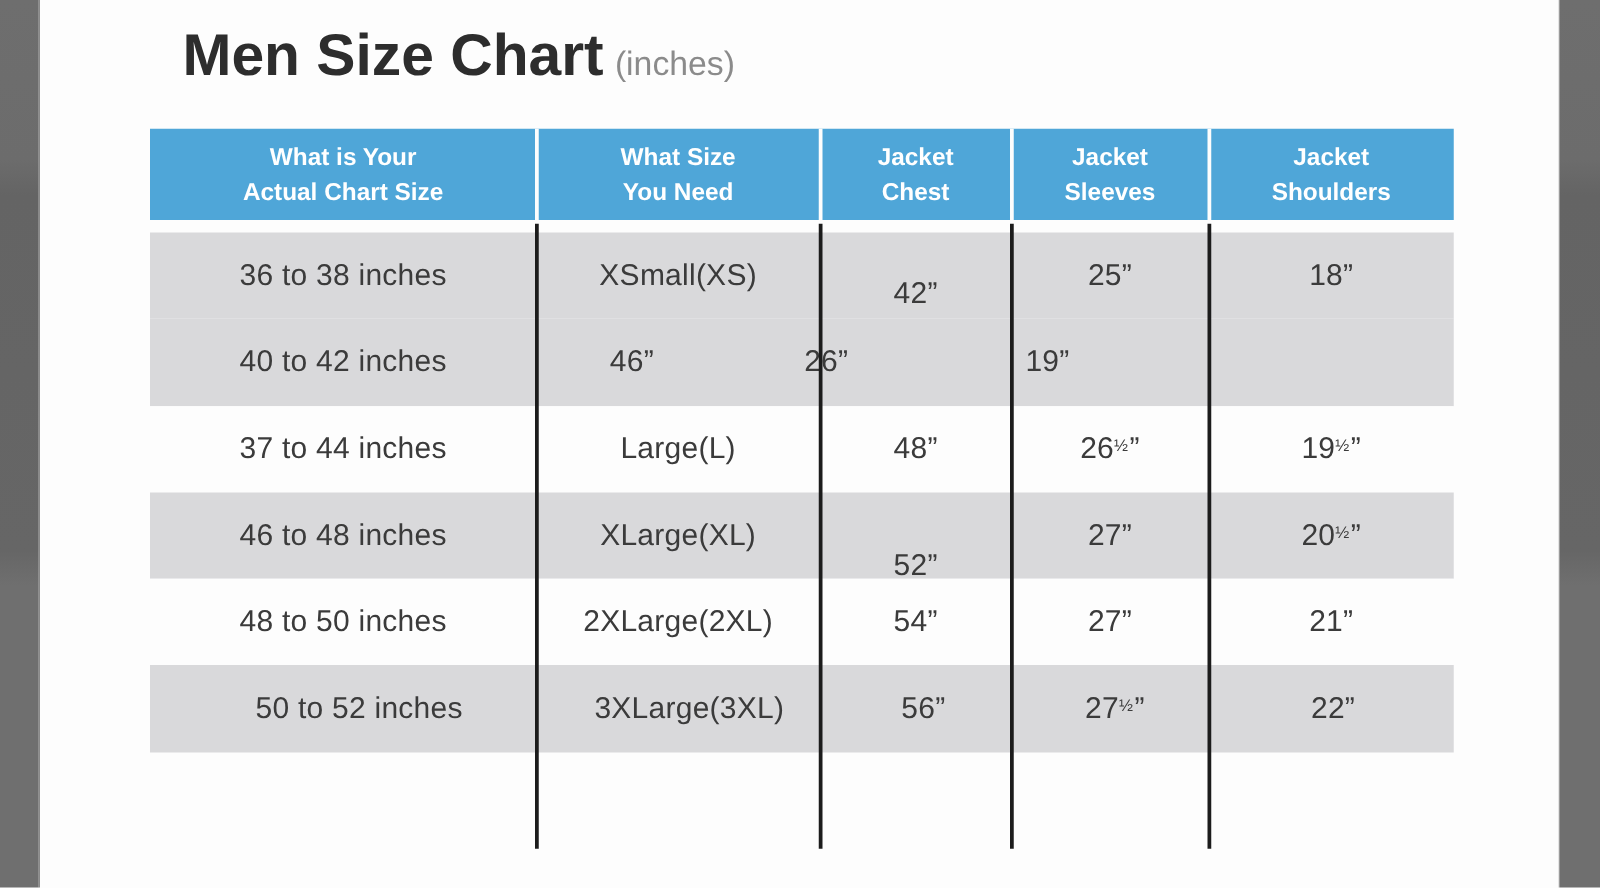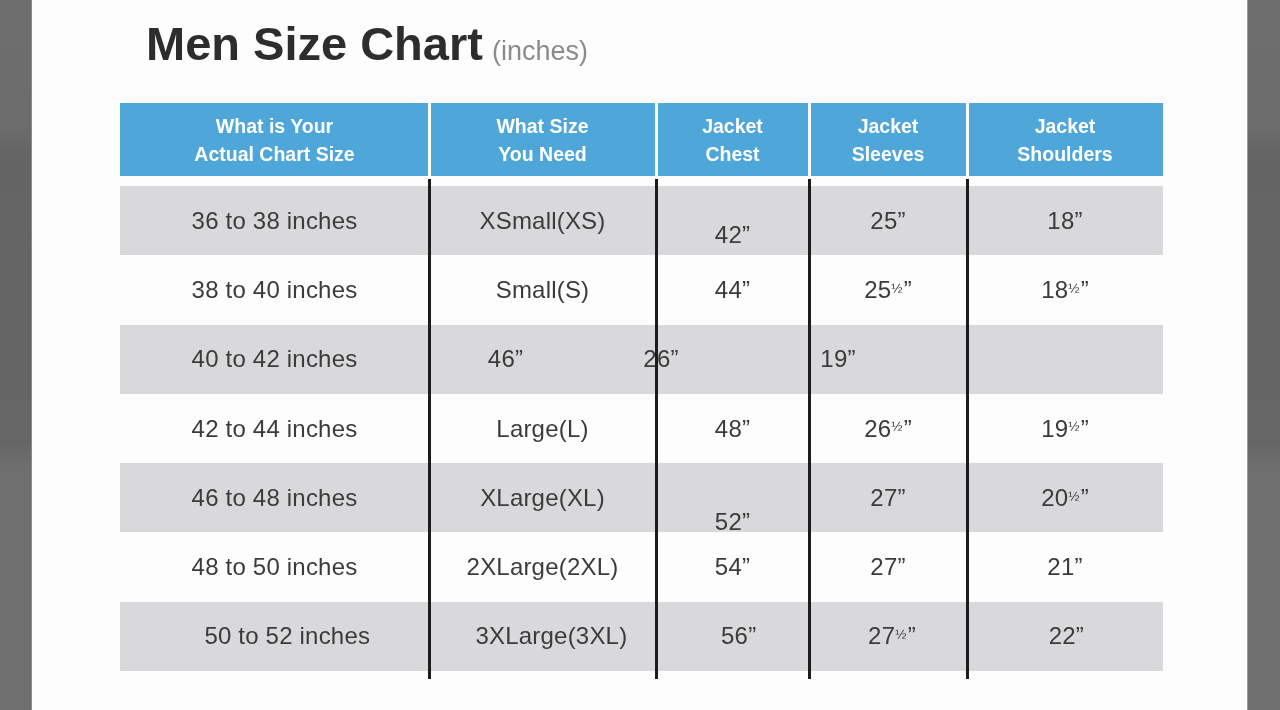--- a/index.html
+++ b/index.html
@@ -117,54 +117,37 @@
         <div class="cell" style="width: 153px; margin-top: 28px;">
           <span>42”</span>
         </div>
         <div class="cell" style="width: 158px;">
           <span>25”</span>
         </div>
         <div class="cell" style="width: 196px;">
           <span>18”</span>
         </div>
       </div>
+      <div class="row odd">
+        <div class="cell" style="width: 309px;">
+          <span>40 to 42 inches</span>
+        </div>
+        <div class="cell" style="width: 153px;">
+          <span>46”</span>
+        </div>
+        <div class="cell" style="width: 158px;">
+          <span>26”</span>
+        </div>
+        <div class="cell" style="width: 196px;">
+          <span>19”</span>
+        </div>
+      </div>
       <div class="row even">
         <div class="cell" style="width: 309px;">
-          <span>38 to 40 inches</span>
-        </div>
-        <div class="cell" style="width: 227px;">
-          <span>Small(S)</span>
-        </div>
-        <div class="cell" style="width: 153px;">
-          <span>44”</span>
-        </div>
-        <div class="cell" style="width: 158px;">
-          <span>25<span class="half">½</span>”</span>
-        </div>
-        <div class="cell" style="width: 196px;">
-          <span>18<span class="half">½</span>”</span>
-        </div>
-      </div>
-      <div class="row odd">
-        <div class="cell" style="width: 309px;">
-          <span>40 to 42 inches</span>
-        </div>
-        <div class="cell" style="width: 153px;">
-          <span>46”</span>
-        </div>
-        <div class="cell" style="width: 158px;">
-          <span>26”</span>
-        </div>
-        <div class="cell" style="width: 196px;">
-          <span>19”</span>
-        </div>
-      </div>
-      <div class="row even">
-        <div class="cell" style="width: 309px;">
-          <span>42 to 44 inches</span>
+          <span>37 to 44 inches</span>
         </div>
         <div class="cell" style="width: 227px;">
           <span>Large(L)</span>
         </div>
         <div class="cell" style="width: 153px;">
           <span>48”</span>
         </div>
         <div class="cell" style="width: 158px;">
           <span>26<span class="half">½</span>”</span>
         </div>

